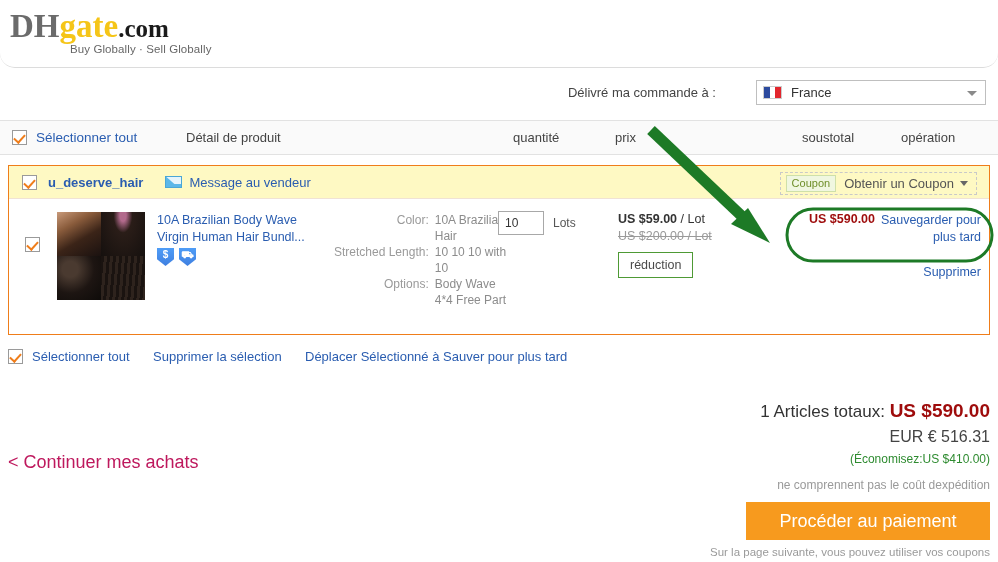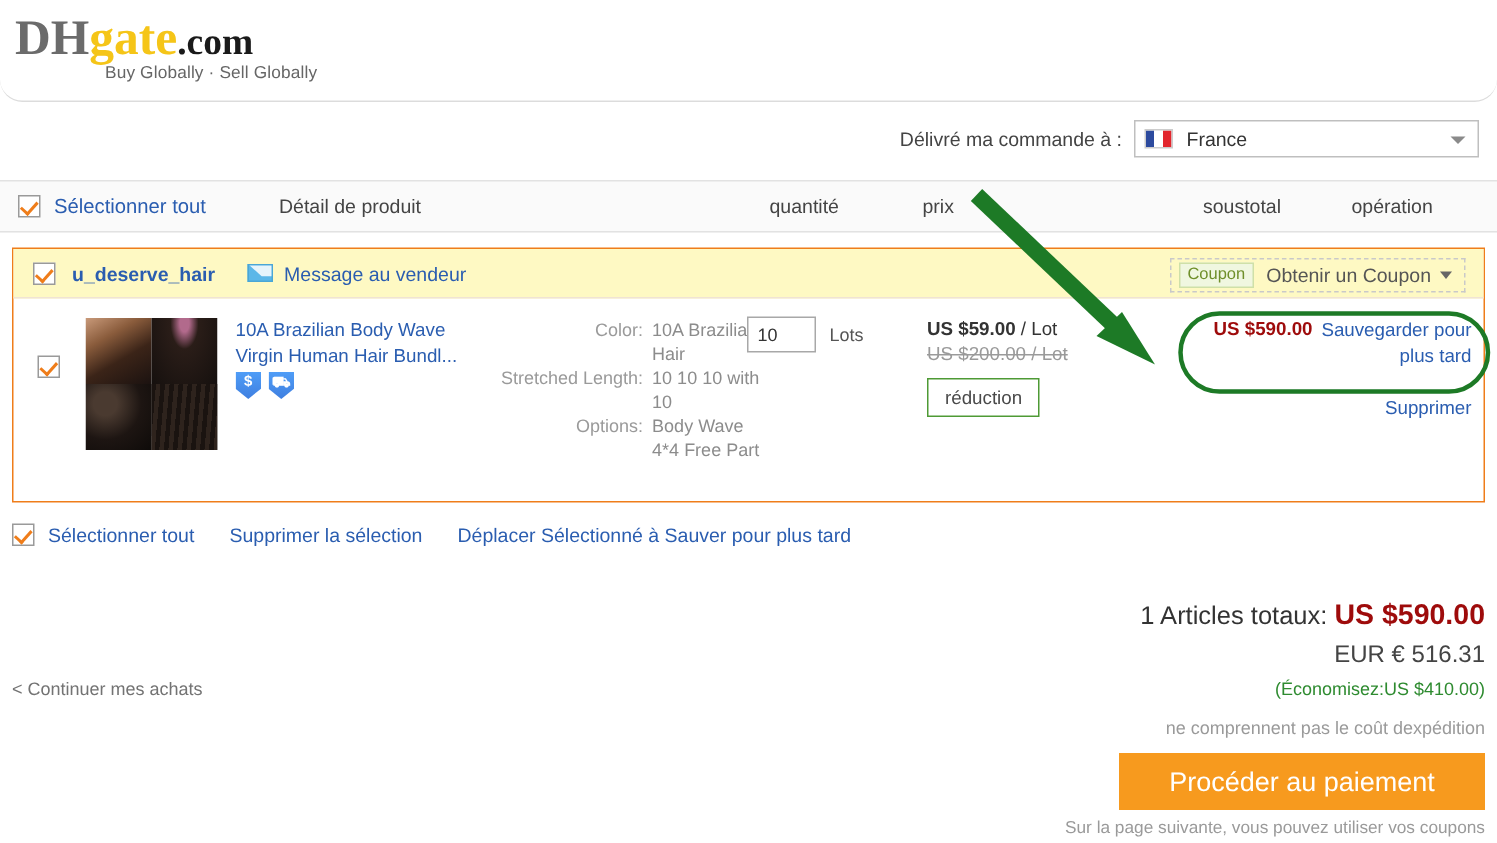--- a/index.html
+++ b/index.html
@@ -75,20 +75,21 @@
   .country-select {
     width: 230px;
     height: 25px;
     border: 1px solid #bfbfbf;
     background: #fff;
     display: flex;
     align-items: center;
     padding: 0 6px;
     position: relative;
     cursor: pointer;
+    margin-left: 32px;
   }
   .flag-fr {
     width: 19px; height: 13px;
     display: inline-block;
     margin-right: 9px;
     background: linear-gradient(to right,
       #2c4a9e 0 33.33%, #ffffff 33.33% 66.66%, #e2262d 66.66% 100%);
     border: 1px solid #ccc;
   }
   .country-name { font-size: 13px; color: #333; }
@@ -325,22 +326,22 @@
   }
   .bb-item { position: absolute; top: 2px; font-size: 13px; color: #2a5db0; cursor: pointer; }
   .bb-selectall { left: 0; display: flex; align-items: center; }
   .bb-selectall .lbl { margin-left: 9px; }
   .bb-del { left: 145px; }
   .bb-move { left: 297px; }
 
   .continue {
     position: absolute;
     left: 8px; top: 452px;
-    font-size: 12px;
-    color: #737373;
+    font-size: 18px;
+    color: #be185d;
     cursor: pointer;
   }
 
   
   .totals {
     position: absolute;
     right: 8px; top: 400px;
     width: 420px;
     text-align: right;
   }

